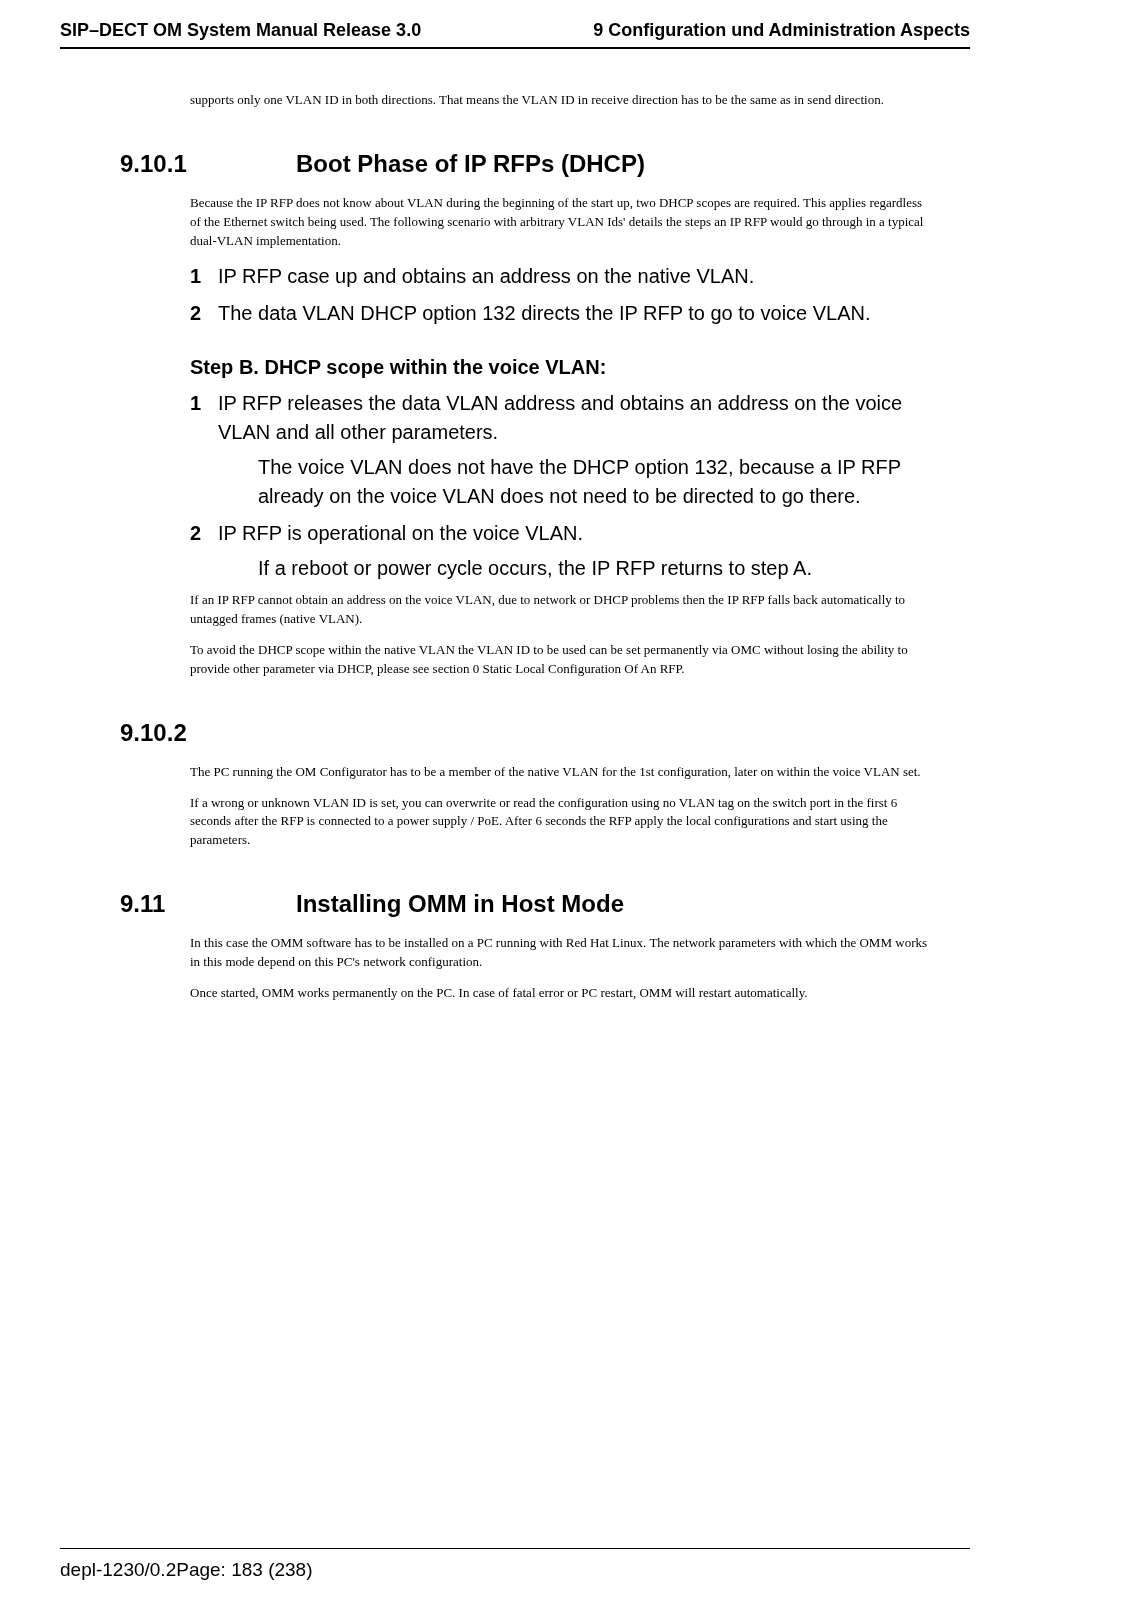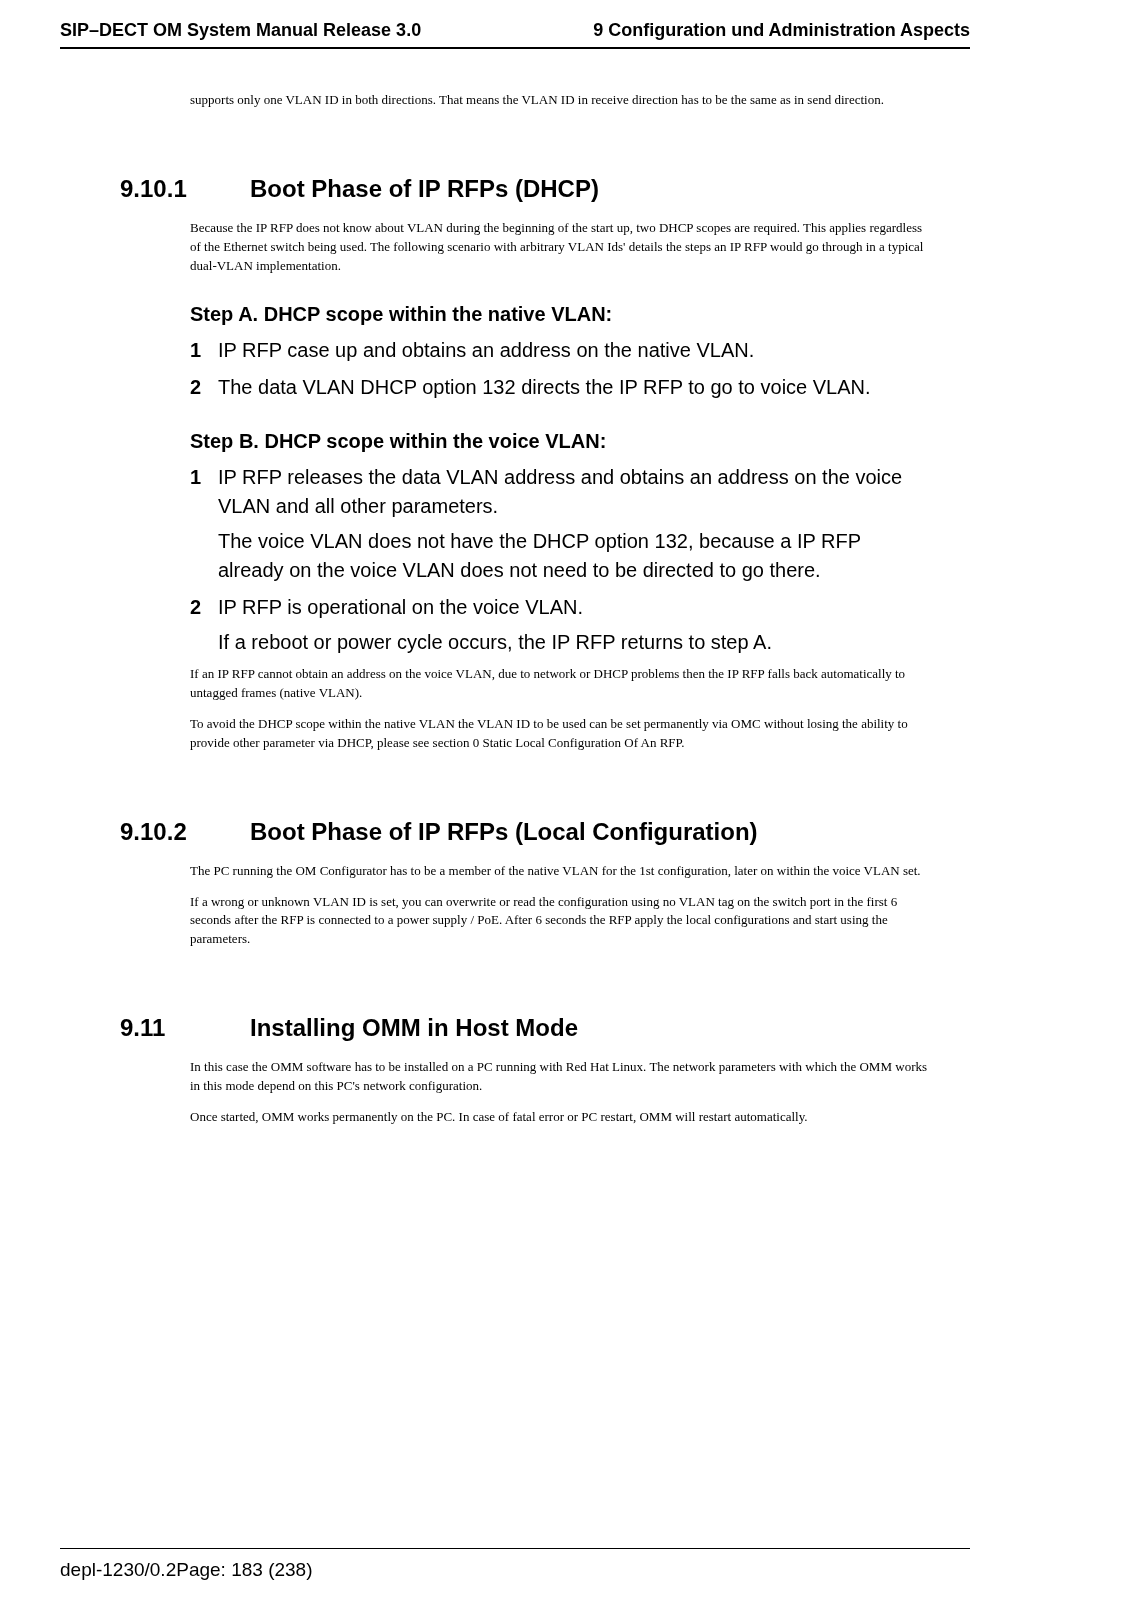--- a/index.html
+++ b/index.html
@@ -3,29 +3,29 @@
 <meta charset="utf-8">
 <style>
   * { box-sizing: border-box; margin: 0; padding: 0; }
   html, body { width: 1121px; background: #fff; font-family: Arial, Helvetica, sans-serif; color: #000; }
   .page { width: 1030px; height: 1609px; position: relative; padding: 0 60px; }
   .header-row { display: flex; justify-content: space-between; padding-top: 20px; padding-bottom: 6px; font-weight: bold; font-size: 18px; }
   .hr-top { border: none; border-top: 2px solid #000; margin-bottom: 42px; }
   .body-area { padding-left: 60px; padding-right: 40px; }
   p.para { font-size: 13px; line-height: 1.45; margin-bottom: 12px; font-family: Liberation Serif, serif; }
   .indent-block { padding-left: 70px; }
-  .section-row { display: flex; align-items: flex-end; margin-top: 65px; margin-bottom: 16px; }
+  .section-row { display: flex; align-items: flex-end; margin-top: 40px; margin-bottom: 16px; gap: 46px; }
   .section-num { width: 130px; font-size: 24px; font-weight: bold; flex-shrink: 0; }
   .section-title { font-size: 24px; font-weight: bold; }
   .step-head { font-size: 20px; font-weight: bold; margin-top: 28px; margin-bottom: 10px; }
   ol.numlist { list-style: none; padding: 0; margin: 0; }
   ol.numlist > li { display: flex; font-size: 20px; line-height: 1.45; margin-bottom: 8px; }
   ol.numlist > li > .n { font-weight: bold; width: 28px; flex-shrink: 0; }
   ol.numlist > li > .t { flex: 1; }
-  .li-sub { margin-top: 6px; }
+  .li-sub { margin-top: 6px; margin-left: 40px; }
   .footer-row { position: absolute; left: 60px; right: 60px; bottom: 28px; }
   .hr-bot { border: none; border-top: 1px solid #000; margin-bottom: 10px; }
   .footer-line { display: flex; font-size: 19px; }
 </style>
 </head>
 <body>
 
 <div class="page">
 
   <div class="header-row">
@@ -40,21 +40,20 @@
       <p class="para">supports only one VLAN ID in both directions. That means the VLAN ID in receive direction has to be the same as in send direction.</p>
     </div>
 
     <div class="section-row">
       <div class="section-num">9.10.1</div>
       <div class="section-title">Boot Phase of IP RFPs (DHCP)</div>
     </div>
     <div class="indent-block">
       <p class="para">Because the IP RFP does not know about VLAN during the beginning of the start up, two DHCP scopes are required. This applies regardless of the Ethernet switch being used. The following scenario with arbitrary VLAN Ids' details the steps an IP RFP would go through in a typical dual-VLAN implementation.</p>
 
-      <div class="step-head">Step A. DHCP scope within the native VLAN:</div>
       <ol class="numlist">
         <li>
             <span class="n">1</span>
             <span class="t">IP RFP case up and obtains an address on the native VLAN.</span>
           </li>
         <li>
             <span class="n">2</span>
             <span class="t">The data VLAN DHCP option 132 directs the IP RFP to go to voice VLAN.</span>
           </li>
       </ol>
@@ -76,21 +75,20 @@
           </span>
         </li>
       </ol>
 
       <p class="para" style="">If an IP RFP cannot obtain an address on the voice VLAN, due to network or DHCP problems then the IP RFP falls back automatically to untagged frames (native VLAN).</p>
       <p class="para">To avoid the DHCP scope within the native VLAN the VLAN ID to be used can be set permanently via OMC without losing the ability to provide other parameter via DHCP, please see section 0 Static Local Configuration Of An RFP.</p>
     </div>
 
     <div class="section-row">
       <div class="section-num">9.10.2</div>
-      <div class="section-title">Boot Phase of IP RFPs (Local Configuration)</div>
     </div>
     <div class="indent-block">
       <p class="para">The PC running the OM Configurator has to be a member of the native VLAN for the 1st configuration, later on within the voice VLAN set.</p>
       <p class="para">If a wrong or unknown VLAN ID is set, you can overwrite or read the configuration using no VLAN tag on the switch port in the first 6 seconds after the RFP is connected to a power supply / PoE. After 6 seconds the RFP apply the local configurations and start using the parameters.</p>
     </div>
 
     <div class="section-row">
       <div class="section-num">9.11</div>
       <div class="section-title">Installing OMM in Host Mode</div>
     </div>

